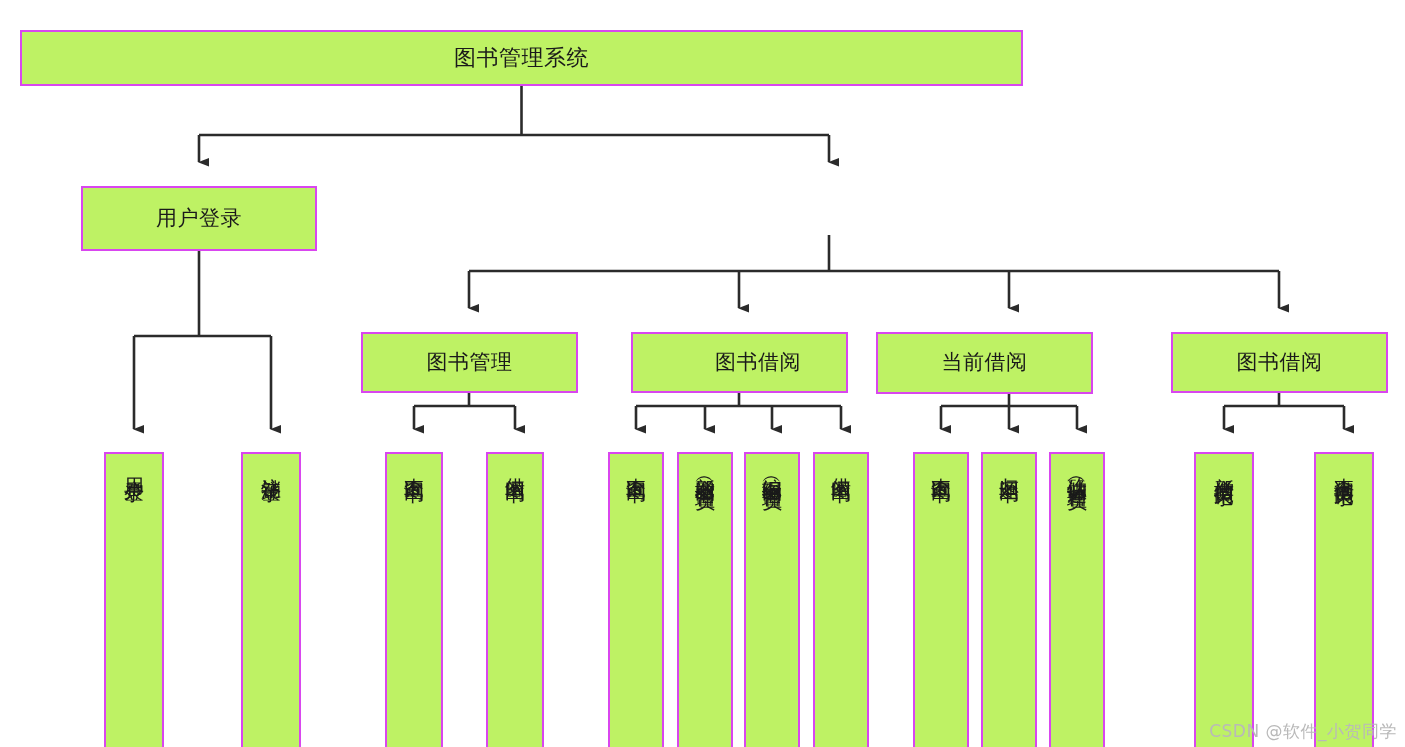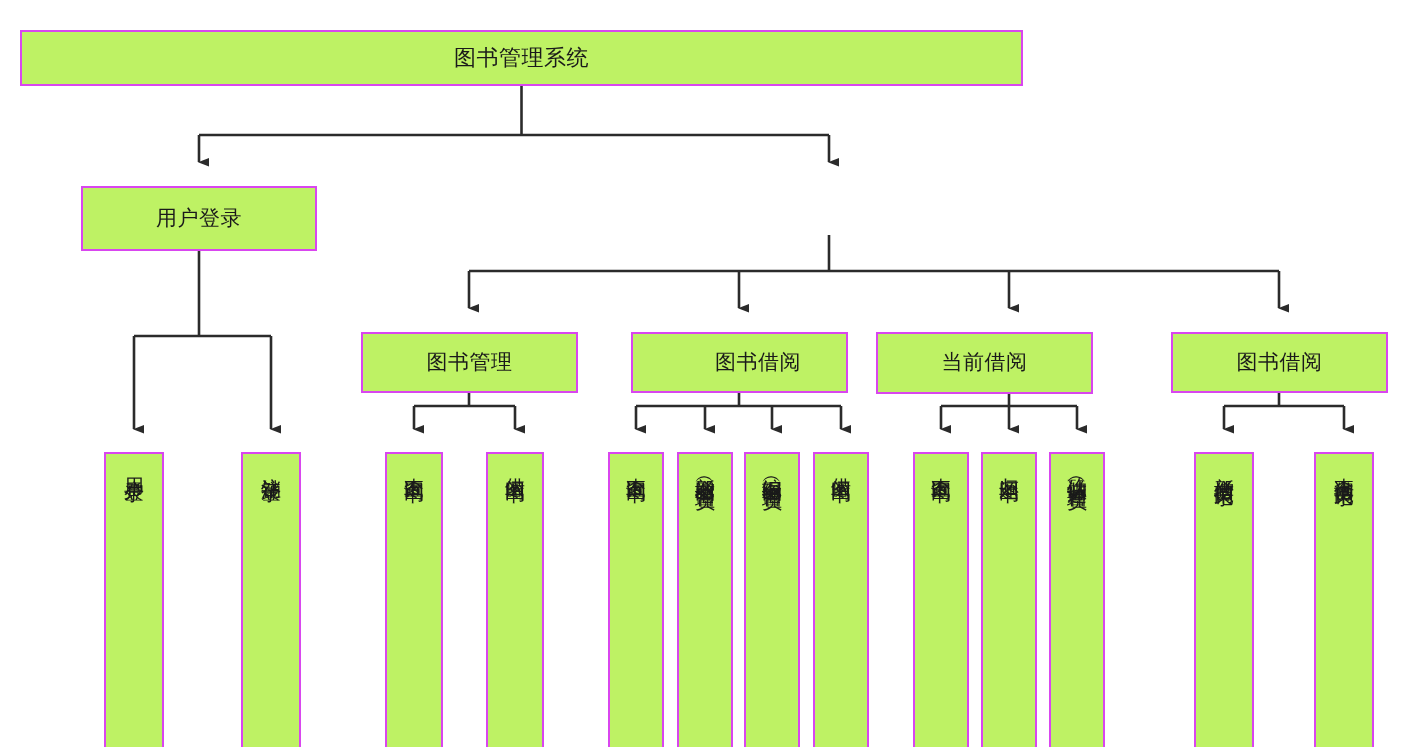--- a/index.html
+++ b/index.html
@@ -204,14 +204,15 @@
     <span class="node-label-v">确认归还（管理员）</span>
   </div>
 
   <div class="node-box leaf-box" style="left:1194px; top:436px; width:60px; height:299px;">
     <span class="node-label-v">新增借阅记录</span>
   </div>
   <div class="node-box leaf-box" style="left:1314px; top:436px; width:60px; height:299px;">
     <span class="node-label-v">查询借阅记录</span>
   </div>
 
+  <div class="watermark">CSDN @软件_小贺同学</div>
 
 </div>
 
 </body></html>

